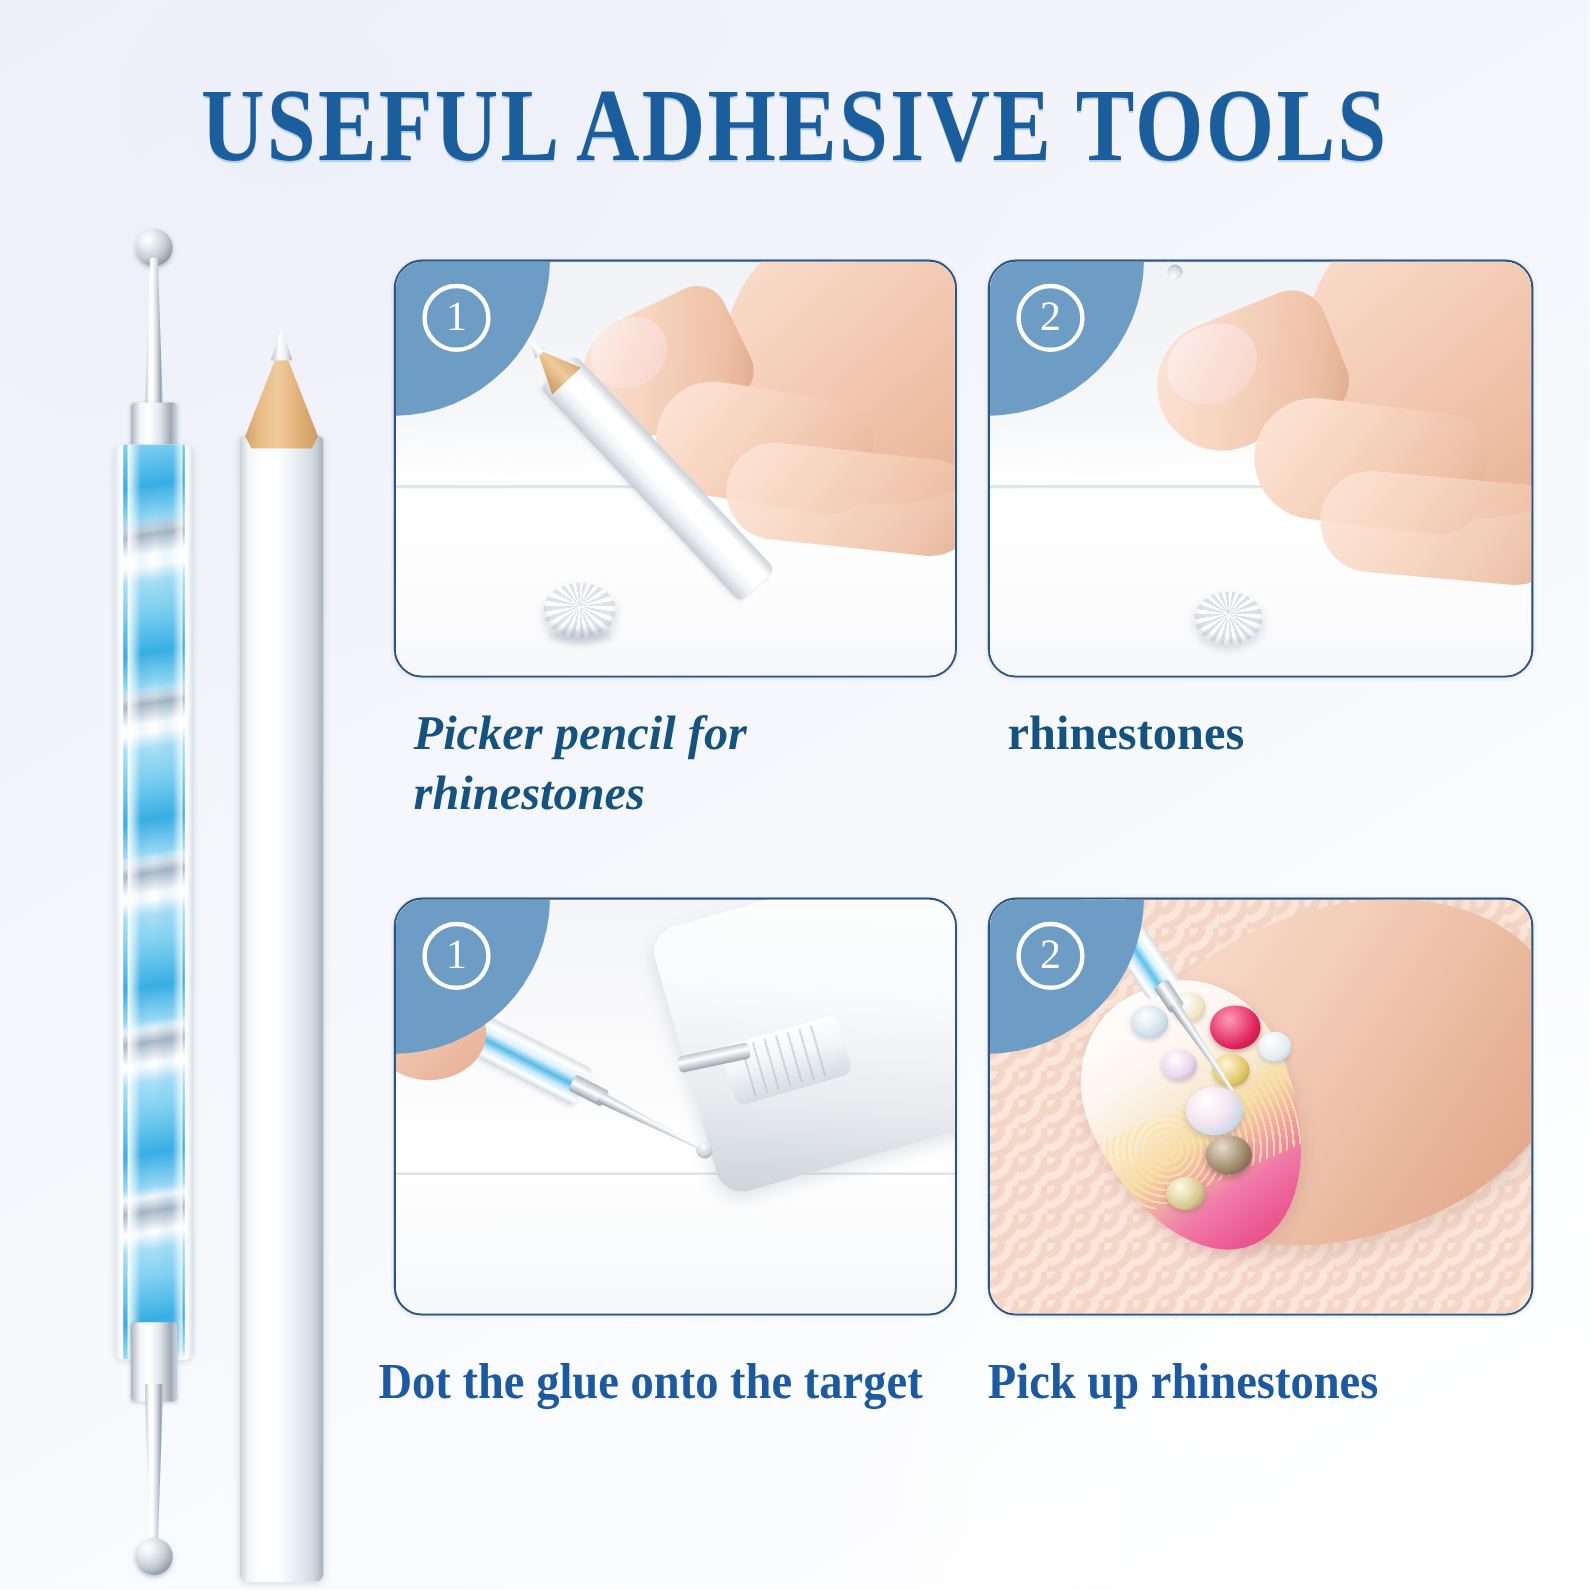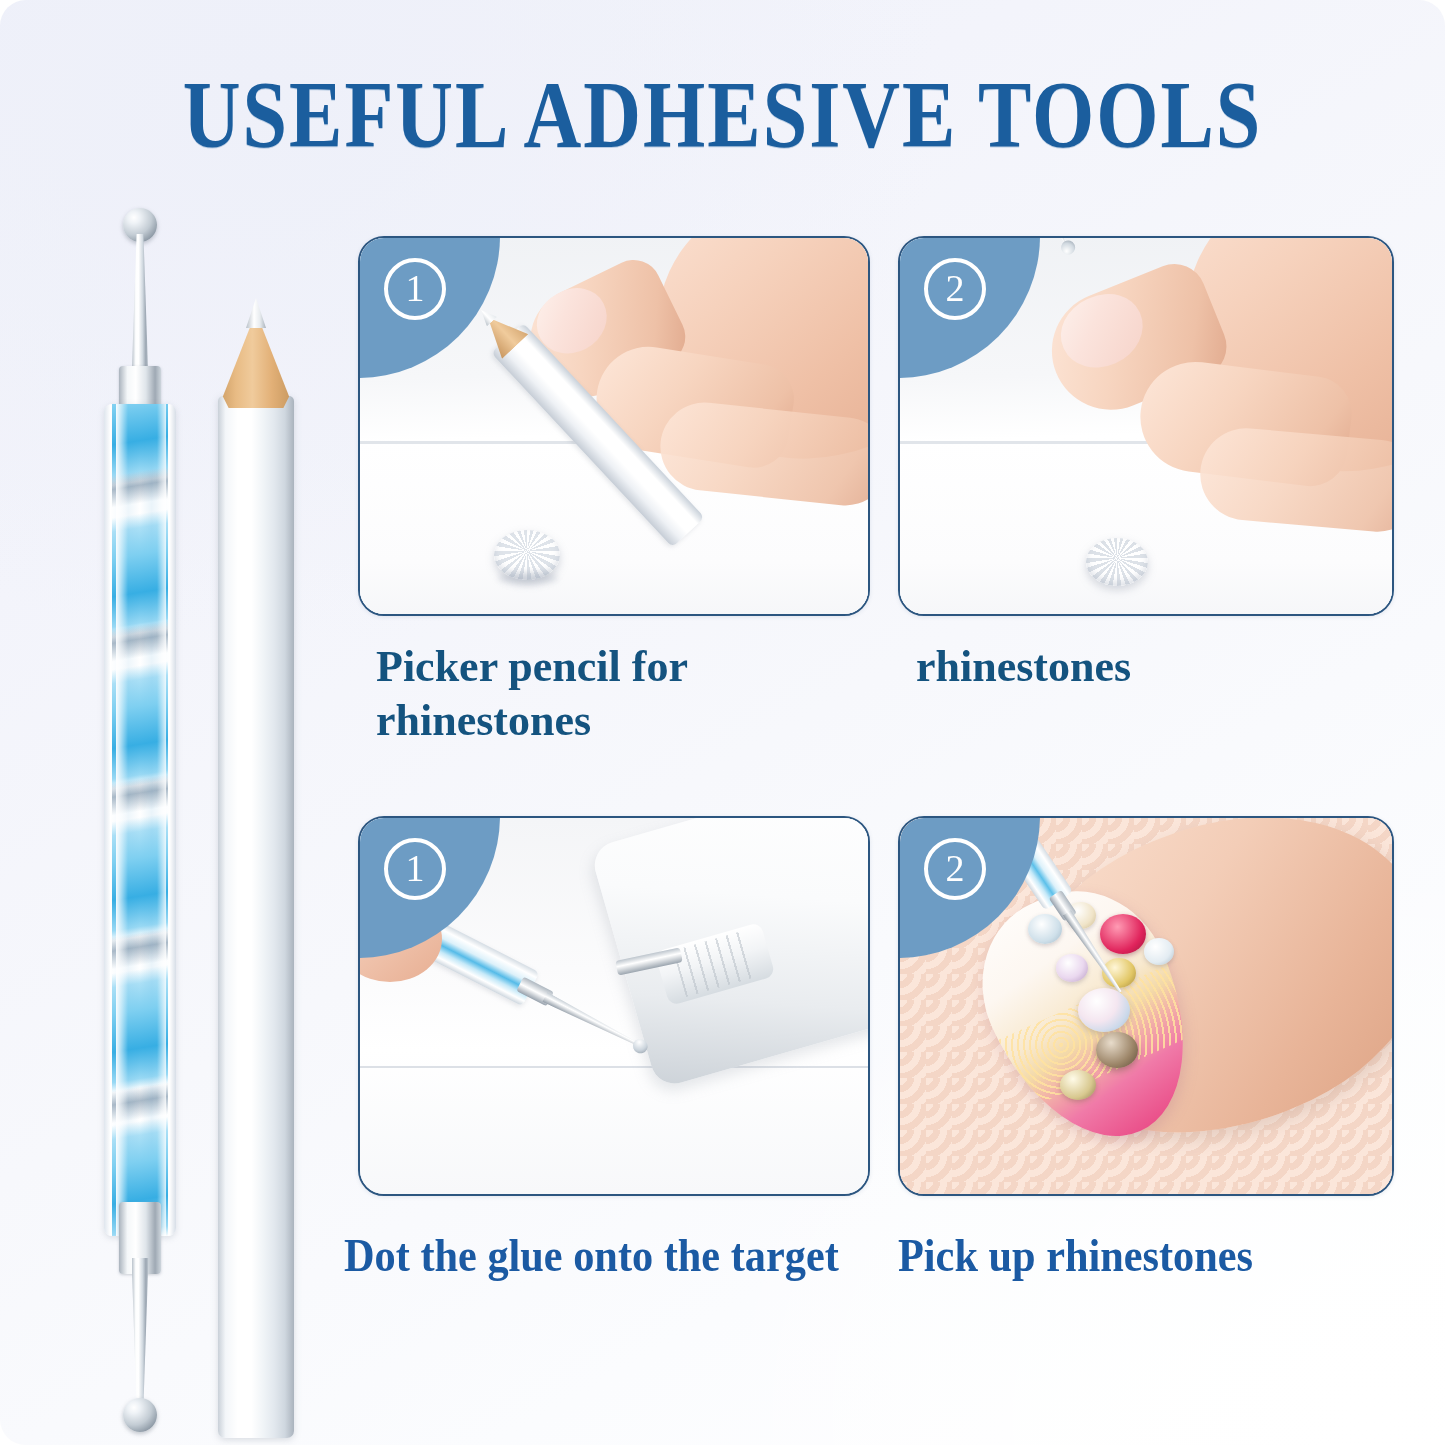--- a/index.html
+++ b/index.html
@@ -8,21 +8,20 @@
     font-family:"Liberation Serif", serif;
     background:#ffffff;
   }
   #stage{
     position:relative;width:1445px;height:1445px;
     background:
       radial-gradient(ellipse 1100px 900px at 18% 6%, #eef0f9 0%, rgba(238,240,249,0) 62%),
       radial-gradient(ellipse 1200px 1000px at 95% 98%, #ffffff 0%, rgba(255,255,255,0) 60%),
       linear-gradient(150deg, #eff1fa 0%, #f3f4fb 26%, #f7f8fc 52%, #fbfcfe 76%, #ffffff 100%);
     overflow:hidden;
-    border-radius:26px;
   }
 
   
   #title{
     position:absolute;left:0;top:62px;width:1445px;
     text-align:center;
     color:#1b5e9e;
     font-weight:bold;
     font-size:80px;
     letter-spacing:2px;
@@ -166,21 +165,21 @@
       linear-gradient(135deg,#fce9de 0%,#f6d9ca 50%,#f1cfbe 100%);
     background-size:auto, 26px 26px, auto;
   }
 
   
   .cap{
     position:absolute;color:#14537f;font-weight:bold;
     font-family:"Liberation Serif", serif;
     line-height:1.22;
   }
-  #cap1{left:376px;top:640px;width:480px;font-size:44px;}
+  #cap1{left:376px;top:640px;width:480px;font-size:44px;font-style:italic;}
   #cap2{left:916px;top:640px;width:480px;font-size:44px;}
   #cap3{left:344px;top:1228px;width:560px;font-size:46px;transform:scaleX(.92);transform-origin:left top;color:#1b5aa3;}
   #cap4{left:898px;top:1228px;width:520px;font-size:46px;transform:scaleX(.92);transform-origin:left top;color:#1b5aa3;}
 </style>
 </head>
 <body>
 
 <div id="stage">
 
   <div id="title">USEFUL ADHESIVE TOOLS</div>

